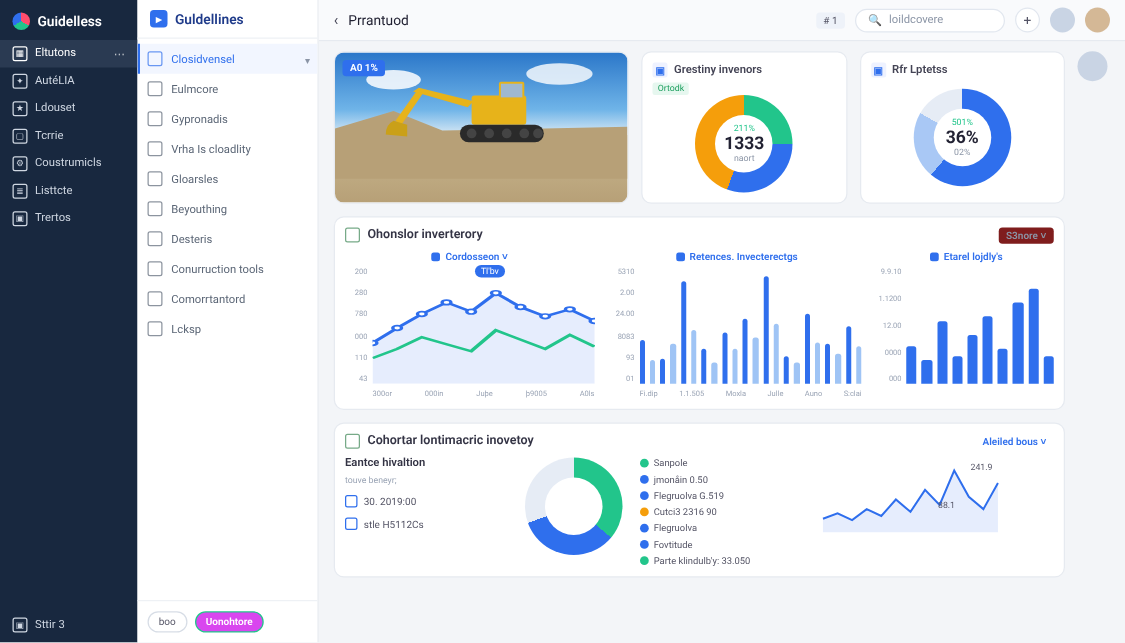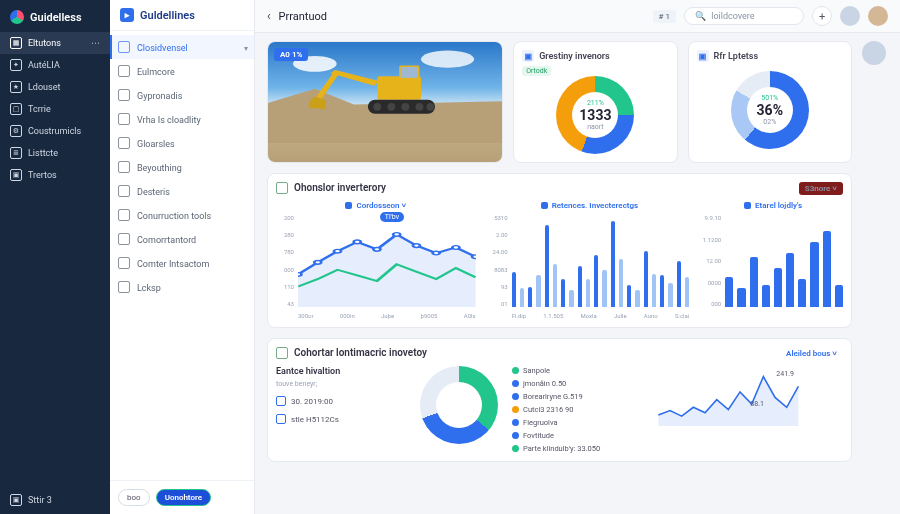--- a/index.html
+++ b/index.html
@@ -15,21 +15,21 @@
 .side{width:145px;background:#fff;border-right:1px solid #e6eaf0;display:flex;flex-direction:column}
 .side-head{display:flex;align-items:center;gap:6px;padding:8px 10px;border-bottom:1px solid #eef1f5;font-weight:600;color:#1f3b8a;font-size:11px}
 .side-icon{width:14px;height:14px;background:#2f6fed;border-radius:3px;color:#fff;display:flex;align-items:center;justify-content:center;font-size:9px}
 .side-list{flex:1;overflow:auto;padding-top:4px}
 .side-item{display:flex;align-items:flex-end;gap:7px;padding:6px 6px;font-size:9px;color:#5b6676;cursor:pointer;border-left:2px solid transparent}
 .side-item.sel{border-left-color:#2f6fed;background:#f2f6ff;color:#2f6fed}
 .side-item .sic{width:12px;height:12px;border:1px solid currentColor;border-radius:2px;opacity:.7}
 .side-item .chev{margin-left:auto;font-size:8px;color:#8b95a6}
 .side-foot{border-top:1px solid #eef1f5;padding:8px;display:flex;gap:6px;align-items:flex-start}
 .pill{border:1px solid #d7dde6;border-radius:12px;padding:3px 8px;font-size:8px;background:#fff;color:#556}
-.pill.primary{background:#1d4ed8;border-color:#22c58b;color:#fff;font-weight:600}
+.pill.primary{background:#d946ef;border-color:#22c58b;color:#fff;font-weight:600}
 .main{flex:1;display:flex;flex-direction:column;min-width:0}
 .topbar{display:flex;align-items:center;gap:8px;padding:6px 12px;border-bottom:1px solid #e6eaf0;background:#f9fafc}
 .back{color:#445;font-size:12px;cursor:pointer}
 .crumb{font-weight:400;color:#223;font-size:11px}
 .sp{flex:1}
 .search{display:flex;align-items:center;gap:5px;background:#fff;border:1px solid #e2e7ef;border-radius:14px;padding:3px 10px;font-size:9px;color:#8b95a6;width:120px}
 .iconbtn{width:20px;height:20px;border:1px solid #e2e7ef;border-radius:50%;background:#fff;display:flex;align-items:center;justify-content:center;font-size:11px;color:#556;cursor:pointer}
 .avatar{width:20px;height:20px;border-radius:50%;background:#c9d4e4}
 .avatar.a2{background:#d4b896}
 .content{flex:1;overflow:auto;padding:8px 12px 12px;display:flex;gap:10px}
@@ -167,24 +167,20 @@
     <div class="side-item">
         <span class="sic"></span>
         <span>Conurruction tools</span>
       </div>
     <div class="side-item">
         <span class="sic"></span>
         <span>Comorrtantord</span>
       </div>
     <div class="side-item">
         <span class="sic"></span>
-        <span>Comter Intsactom</span>
-      </div>
-    <div class="side-item">
-        <span class="sic"></span>
         <span>Lcksp</span>
       </div>
   </div>
   <div class="side-foot">
     <span class="pill">boo</span>
     <span class="pill primary">Uonohtore</span>
   </div>
 </div>
 
 <div class="main">
@@ -423,21 +419,21 @@
               <div class="r">
                 <span class="ld" style="background: rgb(34, 197, 139);"></span>
                 <span>Sanpole</span>
               </div>
               <div class="r">
                 <span class="ld" style="background: rgb(47, 111, 237);"></span>
                 <span>jmonåin 0.50</span>
               </div>
               <div class="r">
                 <span class="ld" style="background: rgb(47, 111, 237);"></span>
-                <span>Boreariryne G.519</span>
+                <span>Flegruolva G.519</span>
               </div>
               <div class="r">
                 <span class="ld" style="background: rgb(245, 158, 11);"></span>
                 <span>Cutci3 2316 90</span>
               </div>
               <div class="r">
                 <span class="ld" style="background: rgb(47, 111, 237);"></span>
                 <span>Flegruolva</span>
               </div>
               <div class="r">

